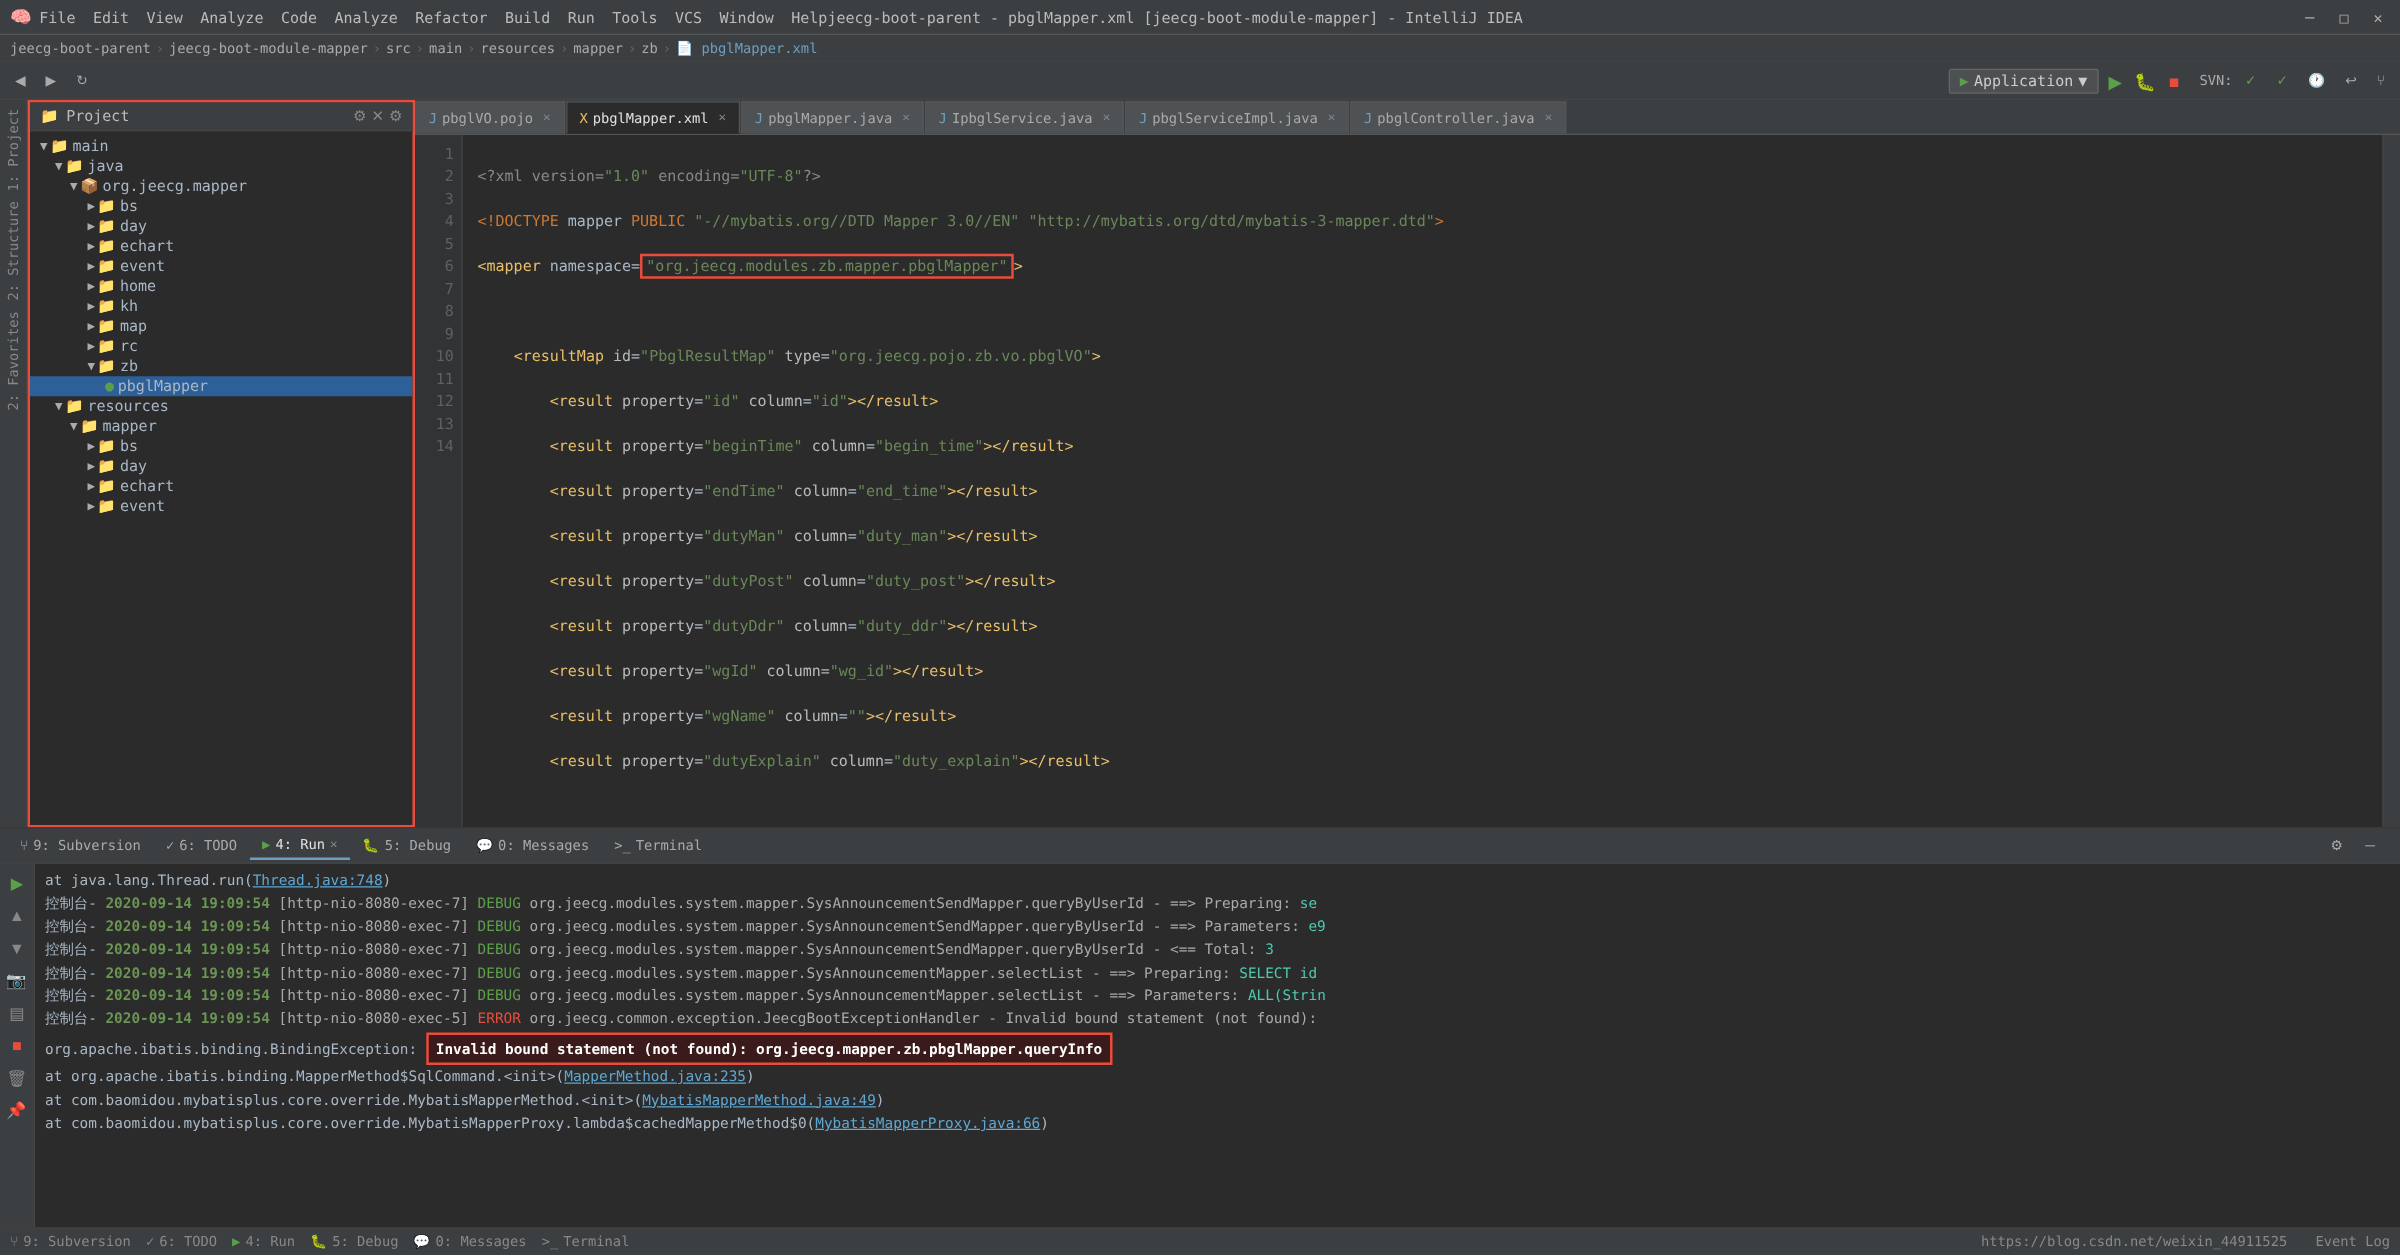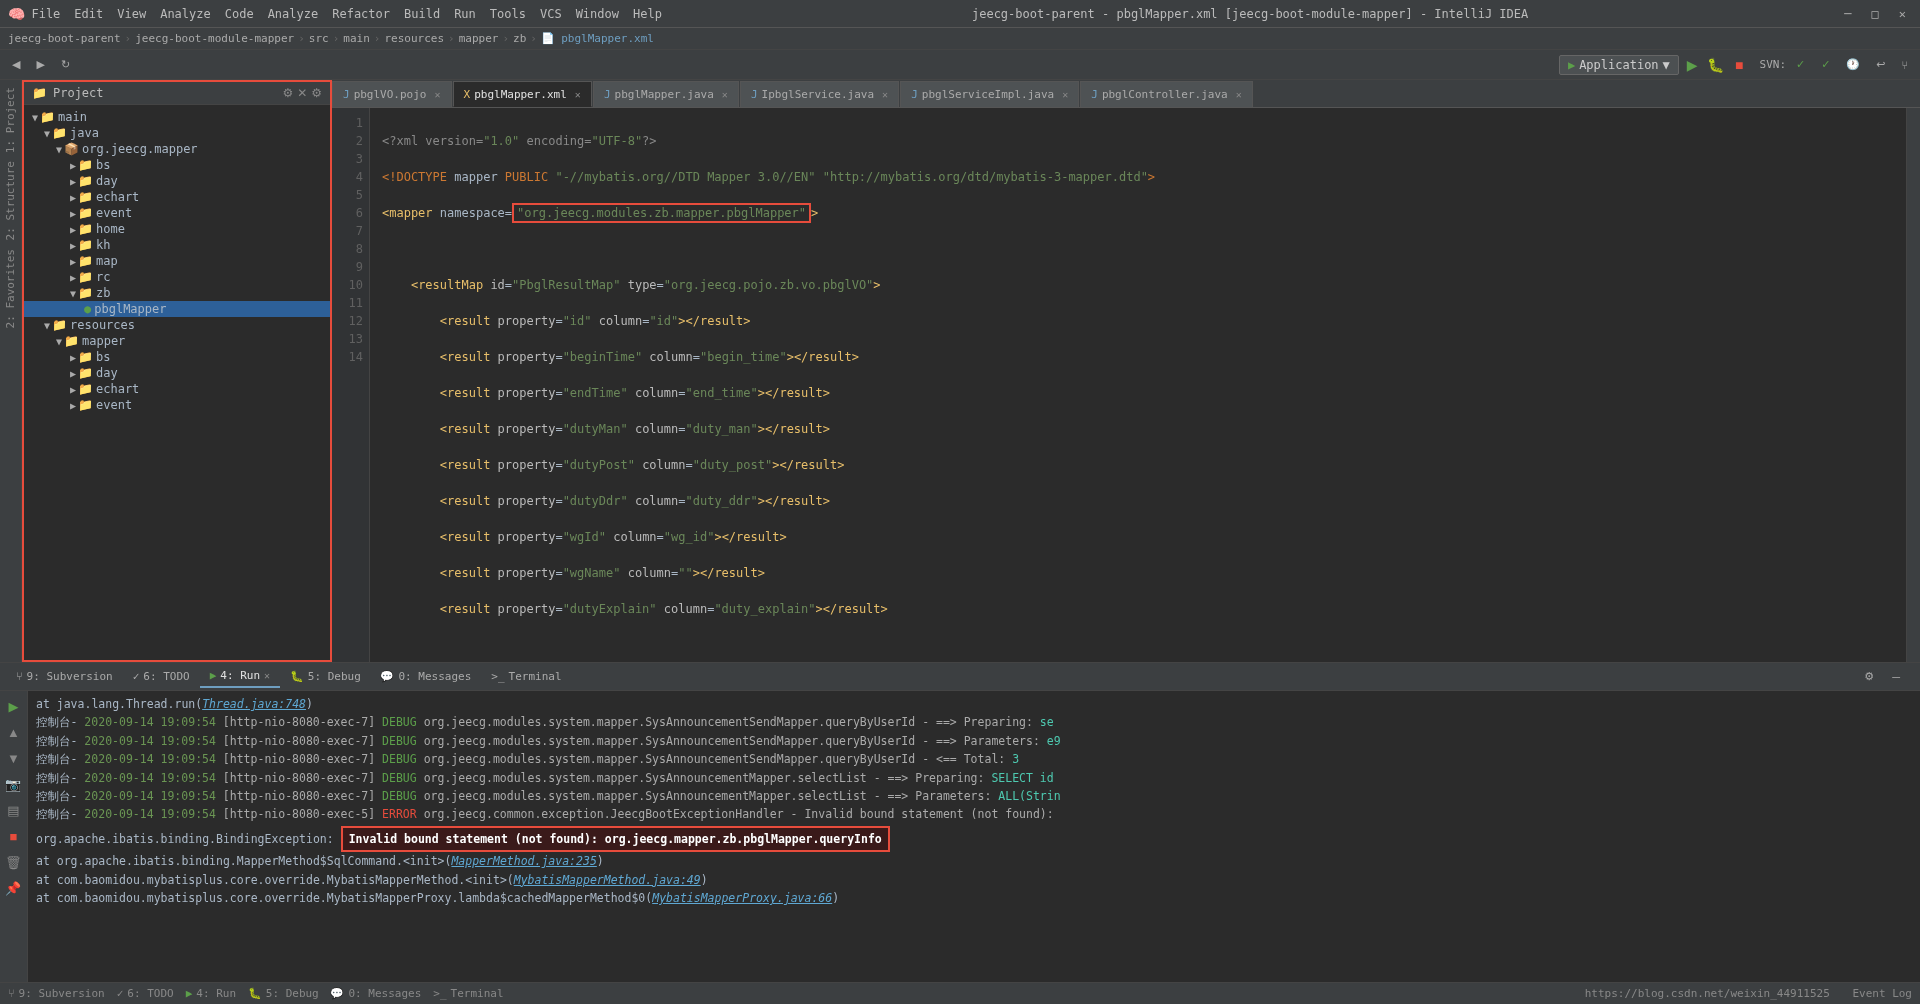--- a/index.html
+++ b/index.html
@@ -32,21 +32,20 @@
       gap: 6px;
     }
     .title-bar-menus {
       display: flex;
       gap: 14px;
       font-size: 12px;
       color: #bbb;
     }
     .title-bar-title {
       flex: 1;
-      text-align: center;
       font-size: 12px;
       color: #bbb;
     }
     .title-bar-controls {
       display: flex;
       gap: 8px;
     }
 
     
     .breadcrumb-bar {
@@ -361,32 +360,32 @@
     }
     .log-content {
       flex: 1;
       overflow: auto;
       padding: 4px 8px;
       font-size: 11.5px;
       font-family: 'Consolas', monospace;
       line-height: 1.6;
     }
     .log-line { display: block; color: #a9b7c6; }
-    .log-date { color: #6a9553; }
+    .log-date { color: #6a9553; font-weight: bold; }
     .log-error { color: #e74c3c; }
     .log-error-line {
       border: 2px solid #e74c3c;
       padding: 2px 6px;
       display: inline-block;
       color: #fff;
       background: #3a1a1a;
       font-weight: bold;
       margin-top: 2px;
     }
-    .log-link { color: #5fa8d3; text-decoration: underline; cursor: pointer; font-style: italic; }
+    .log-link { color: #5fa8d3; text-decoration: underline; cursor: pointer; }
     .log-preparing { color: #4ec9b0; }
 
     
     .status-bar {
       background: #3c3f41;
       height: 22px;
       display: flex;
       align-items: center;
       padding: 0 8px;
       border-top: 1px solid #444;

